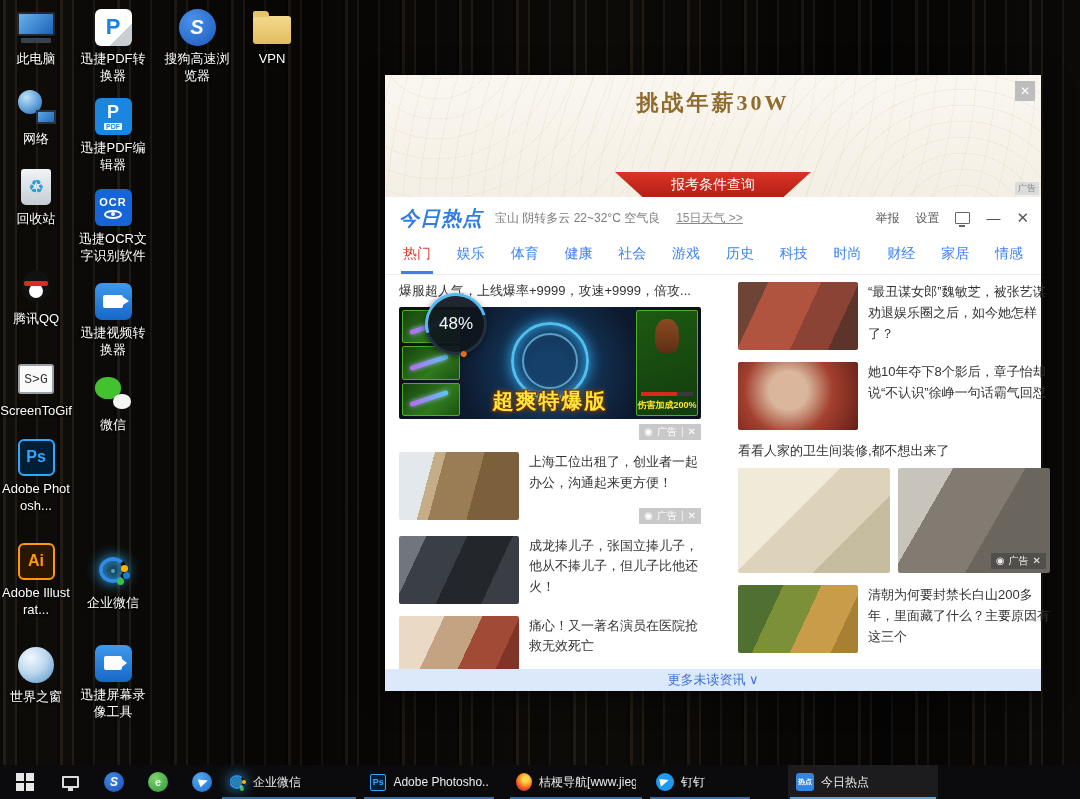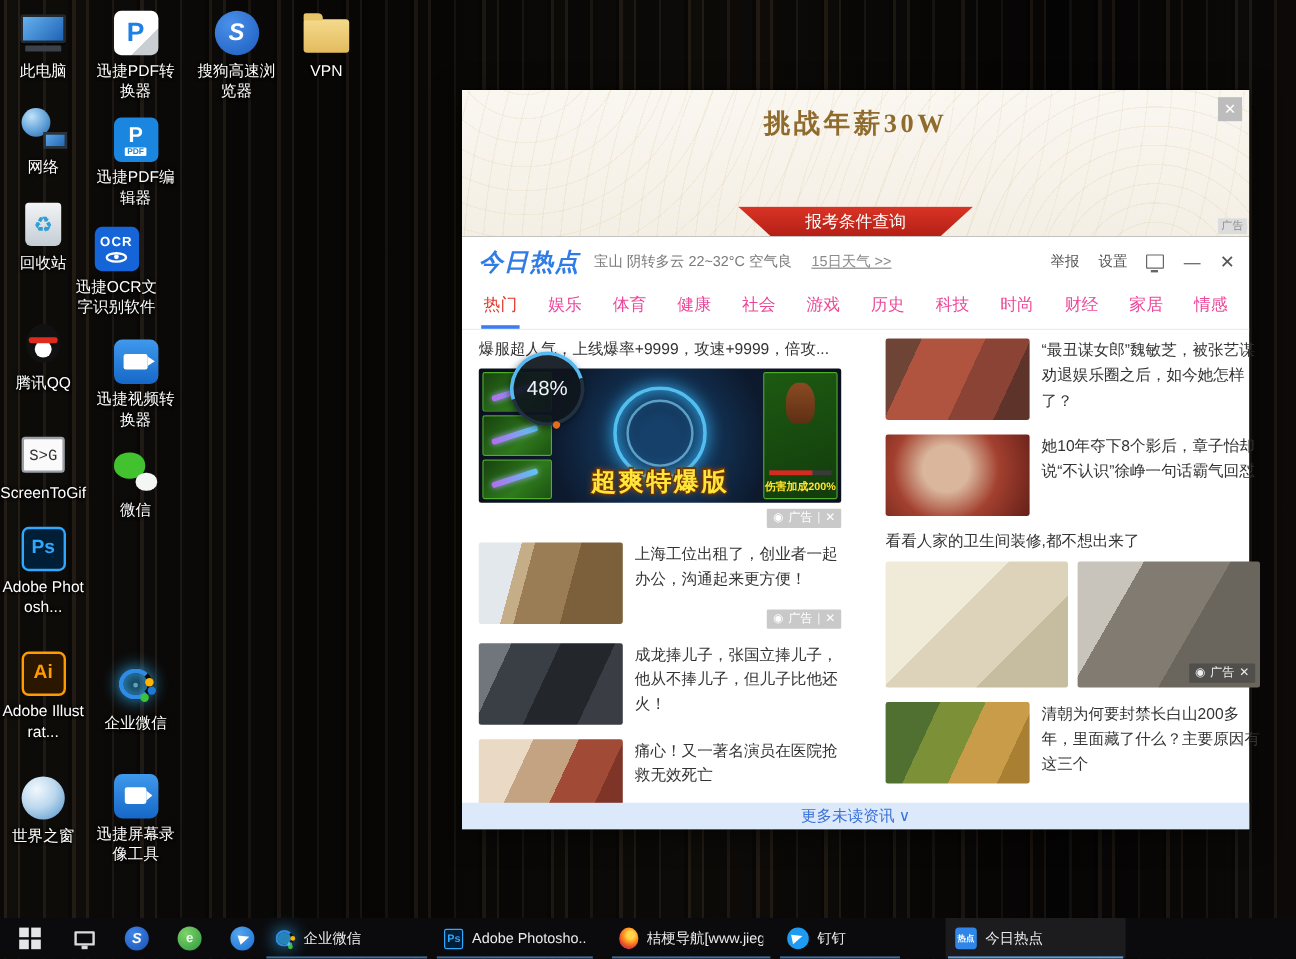--- a/index.html
+++ b/index.html
@@ -146,21 +146,21 @@
   .wlink { margin-left:16px; font-size:12px; color:#8a8a8a; text-decoration:underline; cursor:pointer; }
   .tspacer { flex:1; }
   .tb-act { font-size:12px; color:#555; margin-left:16px; cursor:pointer; }
   .mini-mon { width:15px; height:12px; border:1.5px solid #666; border-radius:1px; margin-left:16px;
         position:relative; cursor:pointer; }
   .mini-mon:after { content:""; position:absolute; left:3px; bottom:-4px; width:6px; height:2px; background:#666; }
   .wmin { margin-left:16px; color:#555; font-size:14px; cursor:pointer; }
   .wclose { margin-left:16px; color:#555; font-size:15px; cursor:pointer; }
 
   .tabs { display:flex; justify-content:space-between; padding:0 16px; border-bottom:1px solid #ececec; }
-  .tab { font-size:14px; color:#ec4899; padding:6px 2px 8px; border-bottom:3px solid transparent; cursor:pointer; }
+  .tab { font-size:14px; color:#3b82f6; padding:6px 2px 8px; border-bottom:3px solid transparent; cursor:pointer; }
   .tab.active { color:#e0392a; border-bottom-color:#3e7df0;text-align:right; }
 
   .content { position:absolute; left:0; right:0; top:77px; bottom:22px; padding:8px 14px 0; display:flex; gap:14px; }
   .lcol { width:302px; flex:none; }
   .rcol { flex:1;padding-left:23px; }
 
   .gametitle { font-size:13px; color:#333; white-space:nowrap; overflow:hidden; margin-bottom:7px; }
   .gamead { position:relative; width:302px; height:112px; border-radius:2px;
         background:radial-gradient(circle at 50% 55%, #16406a 0 10%, #0d1a2e 55%, #0a0f1c); }
   .gp-l { position:absolute; left:3px; top:3px; width:58px; bottom:3px; display:flex;
@@ -326,21 +326,21 @@
   </div>
   <div class="dcell" style="left:77px;top:95px">
     <div class="dart">
         <div class="sq ic-pdfe">
           <span>P</span>
           <small>PDF</small>
         </div>
       </div>
     <div class="dlabel">迅捷PDF编辑器</div>
   </div>
-  <div class="dcell" style="left:61px;top:186px">
+  <div class="dcell" style="left:77px;top:186px">
     <div class="dart">
         <div class="sq ic-ocr">
           <span class="t">OCR</span>
           <span class="eye">
             <i></i>
           </span>
         </div>
       </div>
     <div class="dlabel">迅捷OCR文字识别软件</div>
   </div>

